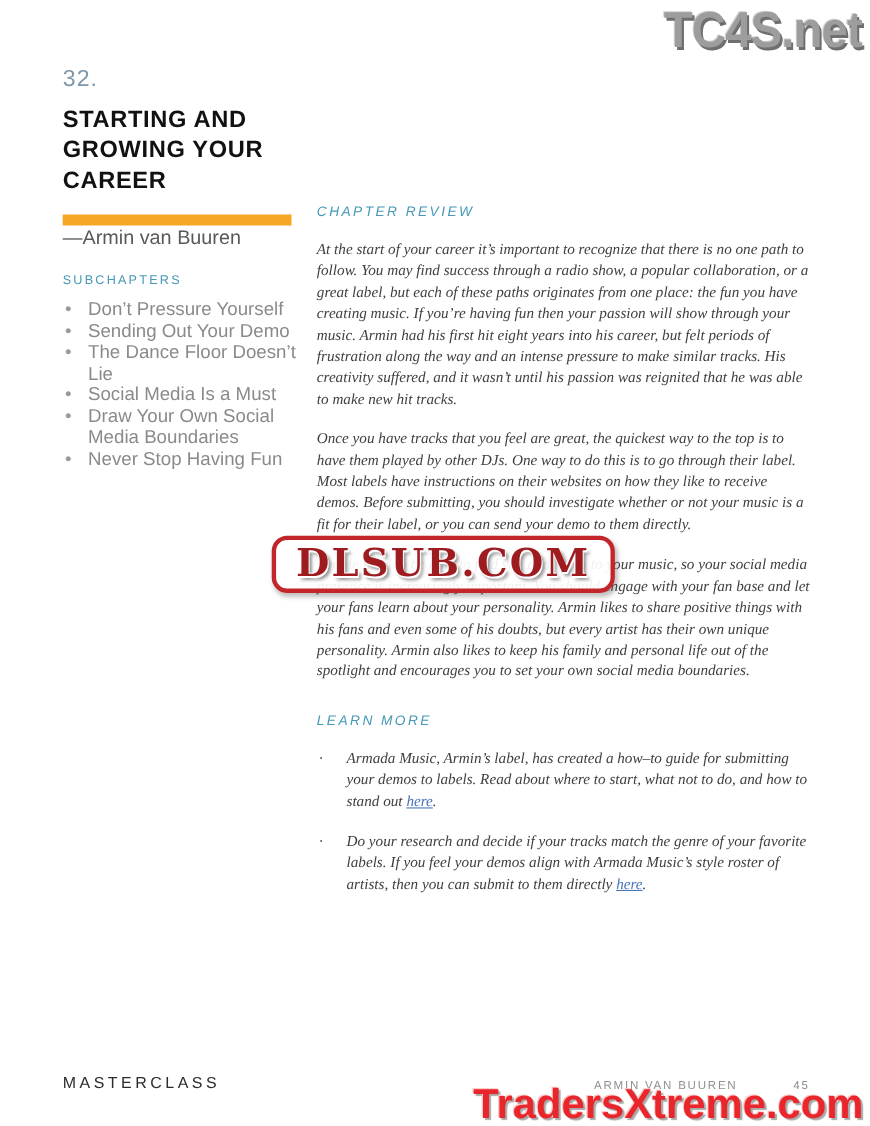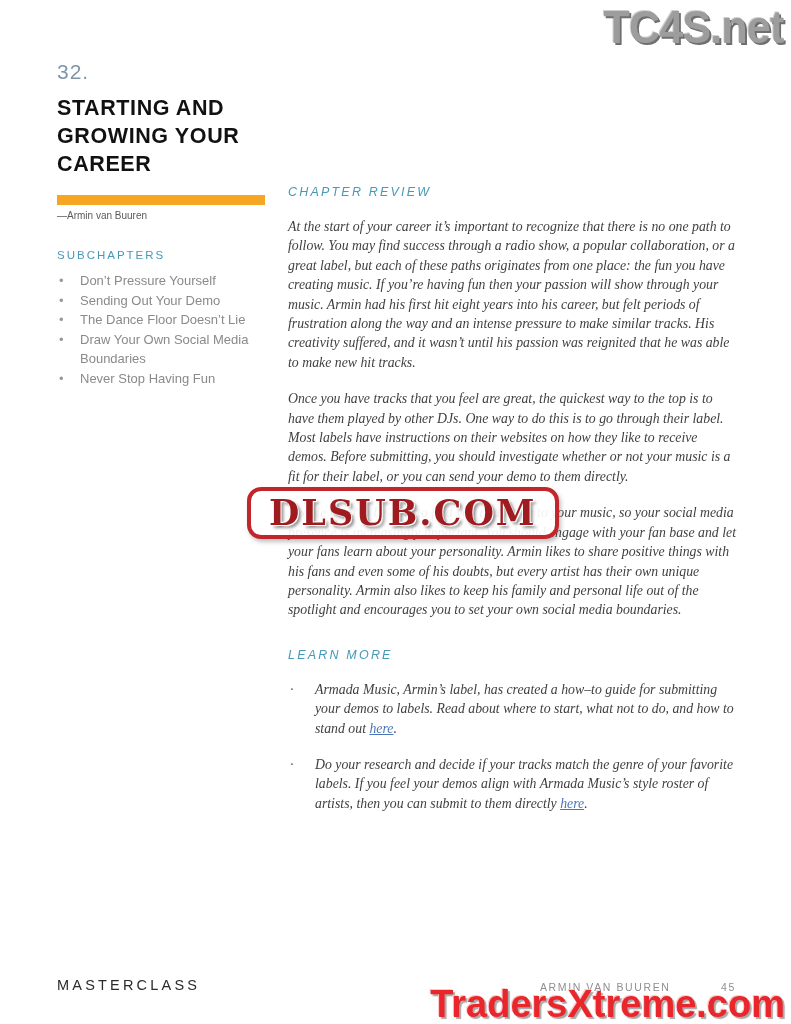--- a/index.html
+++ b/index.html
@@ -45,39 +45,39 @@
   .quote-text {
     margin-top: 24px;
     font-family: "Liberation Serif", serif;
     font-style: italic;
     font-size: 15.5px;
     line-height: 22px;
     color: #595959;
   }
   .quote-attribution {
     font-family: "Liberation Sans", sans-serif;
-    font-size: 10px;
+    font-size: 18px;
     line-height: 22px;
     color: #595959;
   }
   .subchapters-heading {
     margin-top: 22px;
     font-family: "Liberation Sans", sans-serif;
     font-size: 11.5px;
     letter-spacing: 2px;
     color: #4799b7;
   }
   .subchapters-list {
     list-style: none;
     margin-top: 10px;
   }
   .subchapters-list li {
     position: relative;
     font-family: "Liberation Sans", sans-serif;
-    font-size: 13px;
+    font-size: 17px;
     line-height: 19.5px;
     color: #8a8a8a;
     padding-left: 23px;
   }
   .subchapters-list li::before {
     content: "•";
     position: absolute;
     left: 2px;
     color: #9a9a9a;
   }
@@ -206,20 +206,21 @@
   <div class="left-col">
     <div class="chapter-number">32.</div>
     <div class="chapter-title">STARTING AND GROWING YOUR CAREER</div>
     <div class="accent-bar"></div>
     <div class="quote-attribution">—Armin van Buuren</div>
     <div class="subchapters-heading">SUBCHAPTERS</div>
     <ul class="subchapters-list">
       <li>Don’t Pressure Yourself</li>
       <li>Sending Out Your Demo</li>
       <li>The Dance Floor Doesn’t Lie</li>
+      <li>Social Media Is a Must</li>
       <li>Draw Your Own Social Media Boundaries</li>
       <li>Never Stop Having Fun</li>
     </ul>
   </div>
 
   <div class="right-col">
     <div class="section-heading">CHAPTER REVIEW</div>
     <p class="body-paragraph">At the start of your career it’s important to recognize that there is no one path to follow. You may find success through a radio show, a popular collaboration, or a great label, but each of these paths originates from one place: the fun you have creating music. If you’re having fun then your passion will show through your music. Armin had his first hit eight years into his career, but felt periods of frustration along the way and an intense pressure to make similar tracks. His creativity suffered, and it wasn’t until his passion was reignited that he was able to make new hit tracks.</p>
     <p class="body-paragraph">Once you have tracks that you feel are great, the quickest way to the top is to have them played by other DJs. One way to do this is to go through their label. Most labels have instructions on their websites on how they like to receive demos. Before submitting, you should investigate whether or not your music is a fit for their label, or you can send your demo to them directly.</p>
     <p class="body-paragraph">People need to be able to find you and listen to your music, so your social media presence is increasingly important. You should engage with your fan base and let your fans learn about your personality. Armin likes to share positive things with his fans and even some of his doubts, but every artist has their own unique personality. Armin also likes to keep his family and personal life out of the spotlight and encourages you to set your own social media boundaries.</p>

